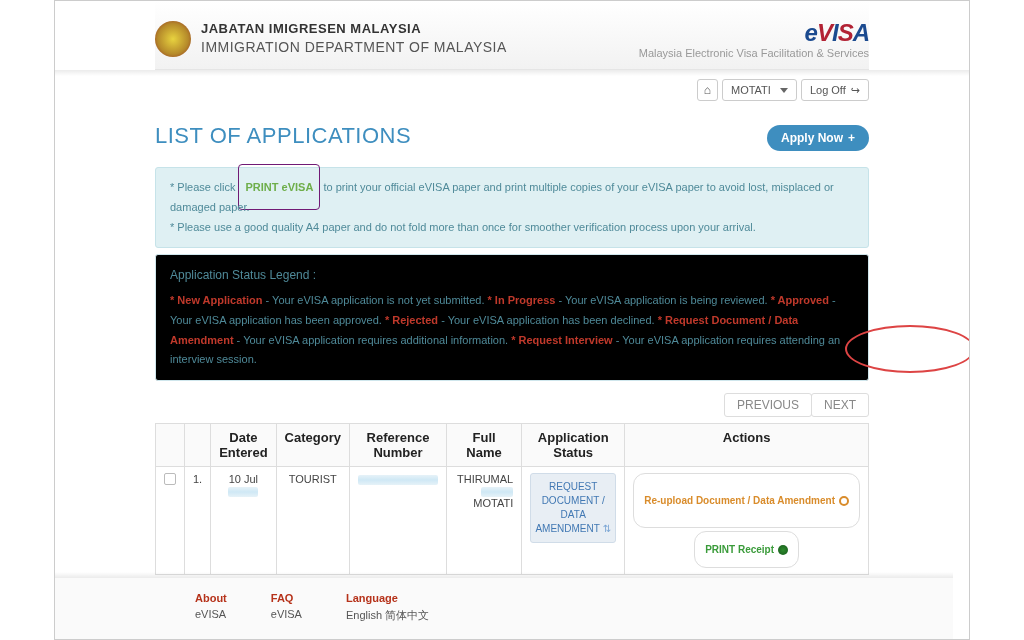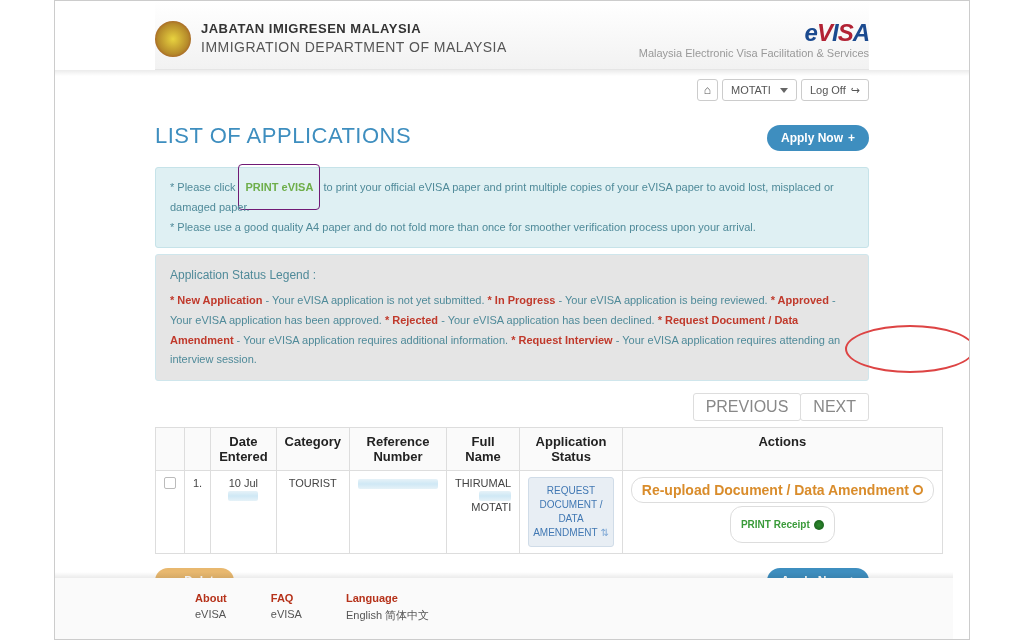--- a/index.html
+++ b/index.html
@@ -23,34 +23,34 @@
   .shadow-bar { height:6px; background:linear-gradient(rgba(0,0,0,0.08),transparent); }
   .topbar { display:flex; justify-content:flex-end; gap:4px; padding:3px 0 8px; font-size:11px; color:#555; }
   .chip { border:1px solid #ccc; border-radius:3px; padding:3px 8px; display:inline-flex; align-items:center; gap:5px; background:#fff; cursor:pointer; }
   .chip.icon-only { padding:3px 6px; }
   .page-title { color:#3e8ebf; font-size:22px; font-weight:400; letter-spacing:0.5px; margin:14px 0 18px; }
   .title-row { display:flex; justify-content:space-between; align-items:center; }
   .btn-primary { background:#3e8ebf; color:#fff; border:none; border-radius:13px; padding:6px 14px; font-size:12px; font-weight:bold; cursor:pointer; display:inline-flex; align-items:center; gap:5px; }
   .btn-delete { background:#e8b86f; color:#fff; border:none; border-radius:13px; padding:6px 14px; font-size:12px; font-weight:bold; cursor:pointer; display:inline-flex; align-items:center; gap:5px; }
   .info-box { background:#dff0f3; border:1px solid #c6e3e9; border-radius:3px; padding:10px 14px; font-size:11px; color:#4f8a99; line-height:1.8; margin-bottom:6px; }
   .info-box .print-btn { border:1px solid #701a75; border-radius:4px; padding:16px 6px; color:#6eae4a; font-weight:bold; }
-  .legend-box { background:#e5e5e5; border:1px solid #cfe6ec; border-radius:3px; padding:10px 14px; font-size:11px; color:#4f8a99; line-height:1.8; }
+  .legend-box { background:#000000; border:1px solid #cfe6ec; border-radius:3px; padding:10px 14px; font-size:11px; color:#4f8a99; line-height:1.8; }
   .legend-title { font-size:12px; margin-bottom:4px; }
   .red { color:#c0392b; font-weight:bold;text-align:right; }
   .pager { display:flex; justify-content:flex-end; margin:12px 0 6px; }
-  .pager span { border:1px solid #ddd; border-radius:3px; padding:4px 12px; color:#888; font-size:16px; cursor:pointer; }
+  .pager span { border:1px solid #ddd; border-radius:3px; padding:4px 12px; color:#888; font-size:12px; cursor:pointer; }
   .pager span+span { margin-left:-1px; }
   table { width:100%; border-collapse:collapse; font-size:11px; }
   th, td { border:1px solid #ddd; padding:6px 8px; text-align:center; vertical-align:top; }
   th { background:#fafafa; color:#222; font-weight:bold; font-size:13px; }
   td { background:#fff; color:#444; }
   .status-btn { background:#e8eef4; border:1px solid #d0dce8; border-radius:3px; color:#4178b3; font-size:10px; font-weight:normal; padding:6px 4px; display:inline-block; line-height:1.4; }
   .status-btn .swap { color:#7aa5d4; }
   .redact { display:inline-block; background:linear-gradient(#e6f2f8,#cfe8f5,#e6f2f8); border-radius:2px; vertical-align:middle; }
-  .action-btn1 { border:1px solid #ddd; border-radius:12px; font-size:14px; padding:4px 10px; color:#d98c2b; font-weight:bold; display:inline-flex; align-items:center; gap:4px; margin-bottom:3px; white-space:nowrap; }
+  .action-btn1 { border:1px solid #ddd; border-radius:12px; font-size:10px; padding:21px 10px; color:#d98c2b; font-weight:bold; display:inline-flex; align-items:center; gap:4px; margin-bottom:3px; white-space:nowrap; }
   .action-btn2 { border:1px solid #ddd; border-radius:12px; font-size:10px; padding:12px 10px; color:#3a9b3a; font-weight:bold; display:inline-flex; align-items:center; gap:4px; white-space:nowrap; }
   .circ { border:2px solid #d44; border-radius:50%/50%; position:absolute; width:130px; height:48px; pointer-events:none; }
   .arrow-line { position:absolute; height:2px; background:#d44; }
   .bottom-row { display:flex; justify-content:space-between; margin-top:14px; }
   .footer { position:absolute; bottom:0; left:0; right:16px; }
   .footer-shadow { height:6px; background:linear-gradient(transparent,rgba(0,0,0,0.08)); }
   .footer-inner { background:#fafafa; padding:14px 0 16px; }
   .footer-cols { display:flex; gap:44px; padding-left:140px; font-size:11px; }
   .footer-col-title { color:#b6321a; font-weight:bold; margin-bottom:4px; }
   .chk { width:12px; height:12px; border:1px solid #bbb; border-radius:2px; display:inline-block; }

